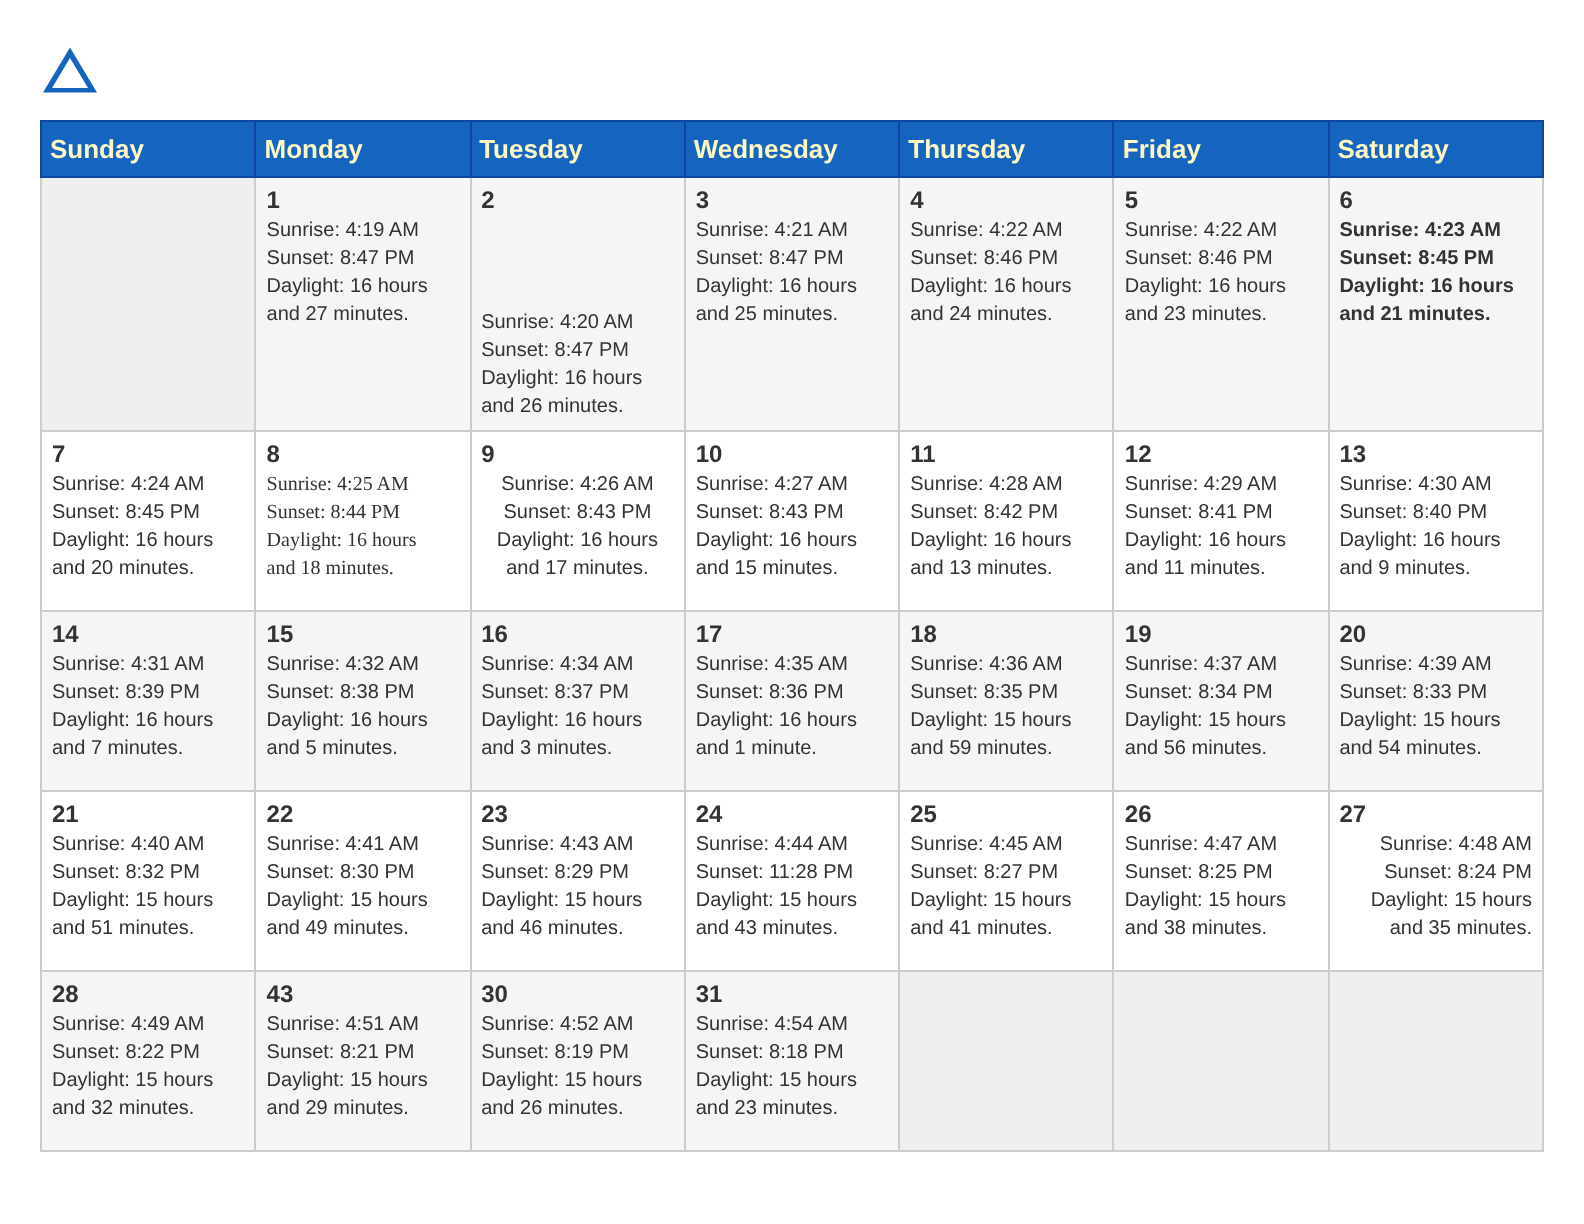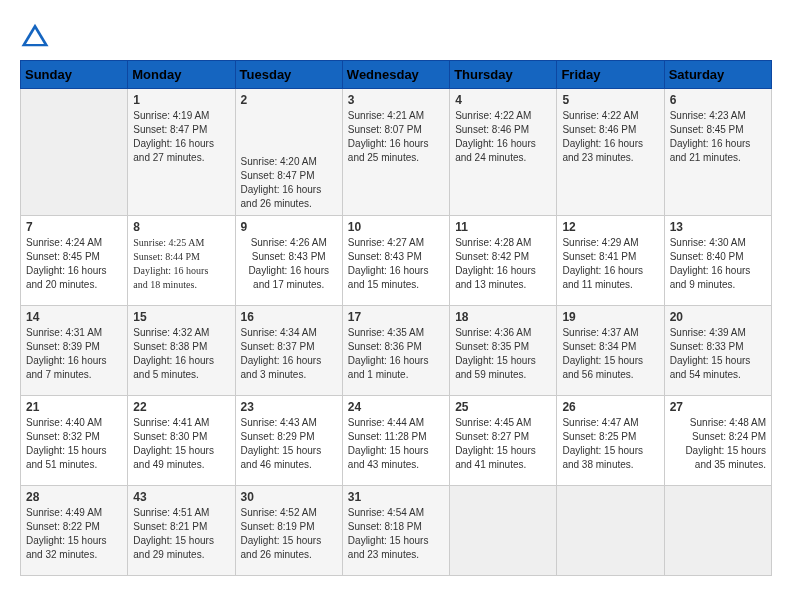--- a/index.html
+++ b/index.html
@@ -52,21 +52,21 @@
       font-size: 16px;
       color: #555;
     }
     table {
       width: 100%;
       border-collapse: collapse;
       font-size: 11px;
     }
     thead tr th {
       background-color: #1565c0;
-      color: #000000;
+      color: #fef9c3;
       padding: 6px 4px;
       text-align: left;
       font-size: 13px;
       border: 1px solid #0d47a1;
     }
     tbody tr td {
       border: 1px solid #ccc;
       vertical-align: top;
       padding: 4px 5px;
       height: 90px;
@@ -142,41 +142,41 @@
         <td>
           <span class="day-num">2</span>
           <div class="day-info" style="white-space: pre-line; margin-top: 48px;">Sunrise: 4:20 AM
 Sunset: 8:47 PM
 Daylight: 16 hours
 and 26 minutes.</div>
         </td>
         <td>
           <span class="day-num">3</span>
           <div class="day-info" style="white-space: pre-line;">Sunrise: 4:21 AM
-Sunset: 8:07 PM
+Sunset: 8:47 PM
 Daylight: 16 hours
 and 25 minutes.</div>
         </td>
         <td>
           <span class="day-num">4</span>
           <div class="day-info" style="white-space: pre-line;">Sunrise: 4:22 AM
 Sunset: 8:46 PM
 Daylight: 16 hours
 and 24 minutes.</div>
         </td>
         <td>
           <span class="day-num">5</span>
           <div class="day-info" style="white-space: pre-line;">Sunrise: 4:22 AM
 Sunset: 8:46 PM
 Daylight: 16 hours
 and 23 minutes.</div>
         </td>
         <td>
           <span class="day-num">6</span>
-          <div class="day-info" style="white-space: pre-line;">Sunrise: 4:23 AM
+          <div class="day-info" style="white-space: pre-line; font-weight: bold;">Sunrise: 4:23 AM
 Sunset: 8:45 PM
 Daylight: 16 hours
 and 21 minutes.</div>
         </td>
       </tr>
       <tr>
         <td>
           <span class="day-num">7</span>
           <div class="day-info" style="white-space: pre-line;">Sunrise: 4:24 AM
 Sunset: 8:45 PM

